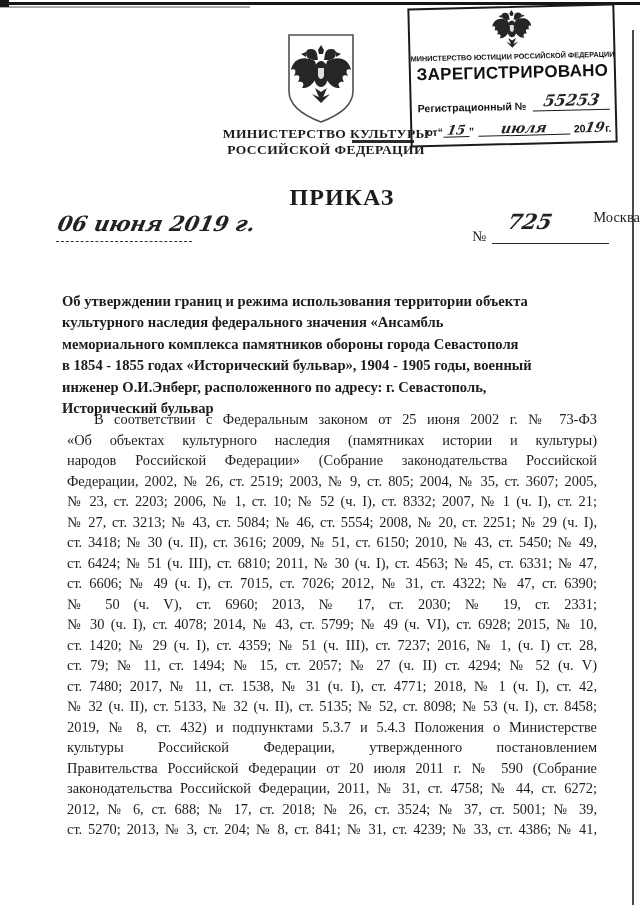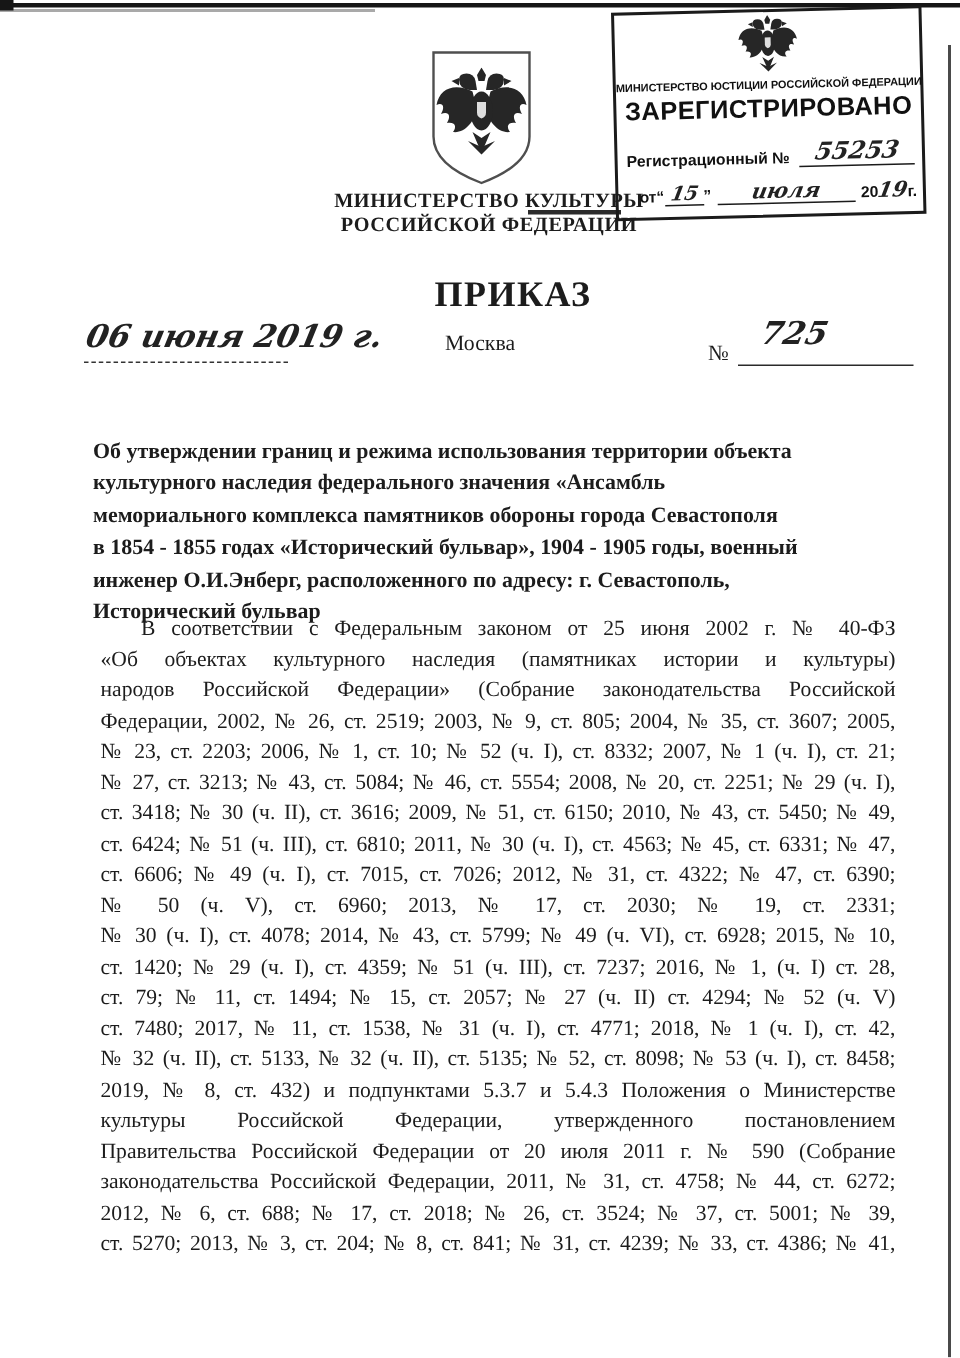--- a/index.html
+++ b/index.html
@@ -60,21 +60,21 @@
   .hw-sm  { font-size:13px; }
   .hw-mon { font-size:14px; }
 
   
   .order-title {
     position:absolute; left:0; top:184px; width:640px; text-align:center;
     font-size:24px; font-weight:bold; letter-spacing:1px;padding-left:44px;
   }
   .hw-date { position:absolute; left:58px; top:213px; font-size:21px; }
   .date-underline { position:absolute; left:56px; top:241px; width:136px; border-top:1.6px dashed #333; }
-  .city { position:absolute; left:0; top:221px; width:640px; text-align:center; font-size:14.5px; }
+  .city { position:absolute; left:0; top:209px; width:640px; text-align:right; font-size:14.5px; }
   .num-sign { position:absolute; left:472px; top:228px; font-size:14.5px; }
   .hw-num { position:absolute; left:508px; top:211px; font-size:21px; }
   .num-underline { position:absolute; left:492px; top:243px; width:117px; border-top:1.6px solid #2a2a2a; }
 
   
   .subject {
     position:absolute; left:62px; top:291px; width:516px; text-align:left;
     font-weight:bold; font-size:14.6px; line-height:21.4px;
   }
 
@@ -164,21 +164,21 @@
   <div class="subject">
       <div>Об утверждении границ и режима использования территории объекта</div>
       <div>культурного наследия федерального значения «Ансамбль</div>
       <div>мемориального комплекса памятников обороны города Севастополя</div>
       <div>в 1854 - 1855 годах «Исторический бульвар», 1904 - 1905 годы, военный</div>
       <div>инженер О.И.Энберг, расположенного по адресу: г. Севастополь,</div>
       <div>Исторический бульвар</div>
     </div>
 
   <div class="body-text">
-      <div>В соответствии с Федеральным законом от 25 июня 2002 г. № 40-ФЗ</div>
+      <div>В соответствии с Федеральным законом от 25 июня 2002 г. № 73-ФЗ</div>
       <div>«Об объектах культурного наследия (памятниках истории и культуры)</div>
       <div>народов Российской Федерации» (Собрание законодательства Российской</div>
       <div>Федерации, 2002, № 26, ст. 2519; 2003, № 9, ст. 805; 2004, № 35, ст. 3607; 2005,</div>
       <div>№ 23, ст. 2203; 2006, № 1, ст. 10; № 52 (ч. I), ст. 8332; 2007, № 1 (ч. I), ст. 21;</div>
       <div>№ 27, ст. 3213; № 43, ст. 5084; № 46, ст. 5554; 2008, № 20, ст. 2251; № 29 (ч. I),</div>
       <div>ст. 3418; № 30 (ч. II), ст. 3616; 2009, № 51, ст. 6150; 2010, № 43, ст. 5450; № 49,</div>
       <div>ст. 6424; № 51 (ч. III), ст. 6810; 2011, № 30 (ч. I), ст. 4563; № 45, ст. 6331; № 47,</div>
       <div>ст. 6606; № 49 (ч. I), ст. 7015, ст. 7026; 2012, № 31, ст. 4322; № 47, ст. 6390;</div>
       <div>№ 50 (ч. V), ст. 6960; 2013, № 17, ст. 2030; № 19, ст. 2331;</div>
       <div>№ 30 (ч. I), ст. 4078; 2014, № 43, ст. 5799; № 49 (ч. VI), ст. 6928; 2015, № 10,</div>

